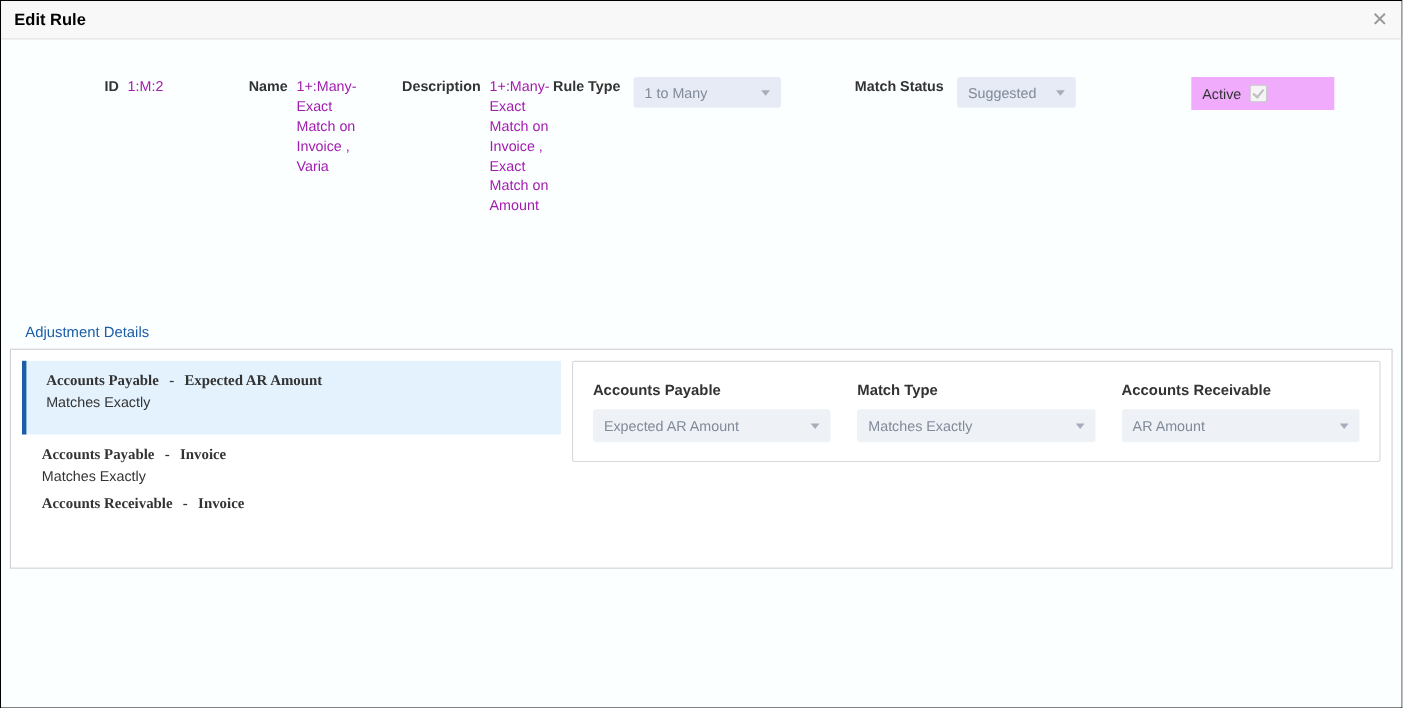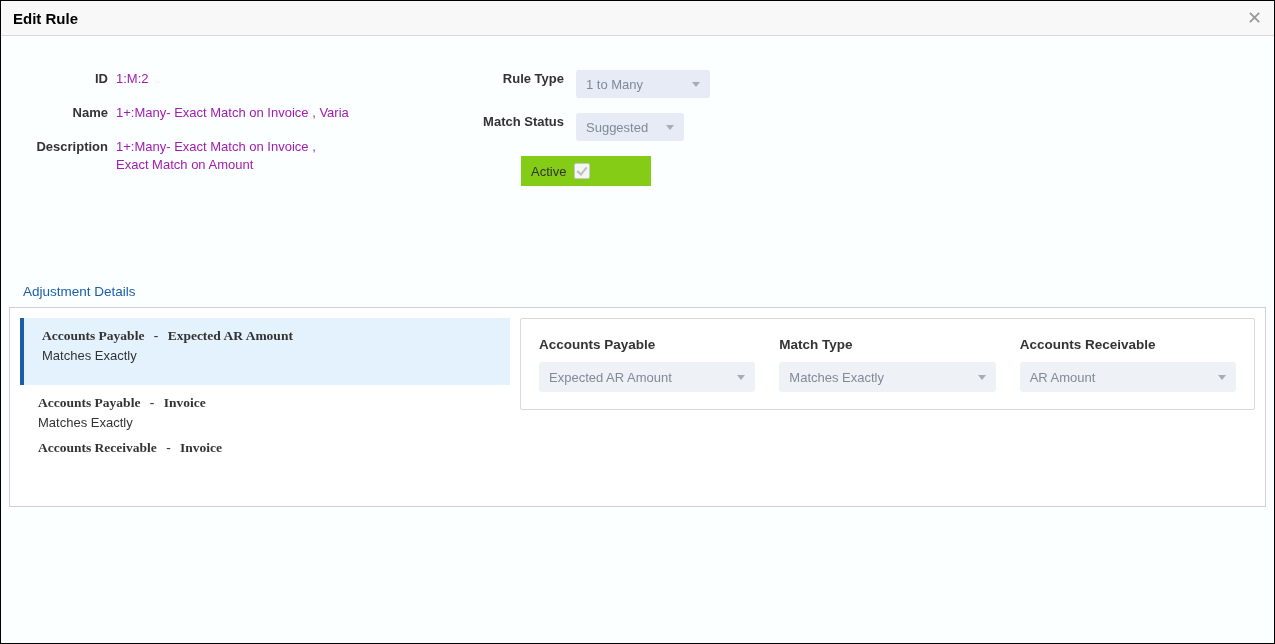--- a/index.html
+++ b/index.html
@@ -43,21 +43,20 @@
     background: #fcffff;
     padding: 16px 0 0 0;
   }
 
   .form-area {
     display: flex;
     padding: 18px 0 0 10px;
   }
   .form-col {
     display: flex;
-    flex-direction: column;
     gap: 16px;
   }
   .form-col.left { width: 420px; }
   .form-col.right { width: 300px; gap: 15px; }
 
   .form-row {
     display: flex;
     align-items: flex-start;
   }
   .form-label {
@@ -93,21 +92,21 @@
     width: 0; height: 0;
     border-left: 4px solid transparent;
     border-right: 4px solid transparent;
     border-top: 5px solid #aab;
     margin-left: 8px;
   }
 
   .checkbox-wrap {
     display:flex; align-items:center; gap:8px;
     margin-left: 90px;
-    background:#84cc16;
+    background:#f0abfc;
     padding: 6px 10px;
     width: 130px;
     height: 30px;
   }
   .checkbox-label { color:#333; font-weight:400; }
   .checkbox-disabled {
     width: 16px; height: 16px;
     border: 1px solid #c8c8c8;
     border-radius: 2px;
     position: relative;

